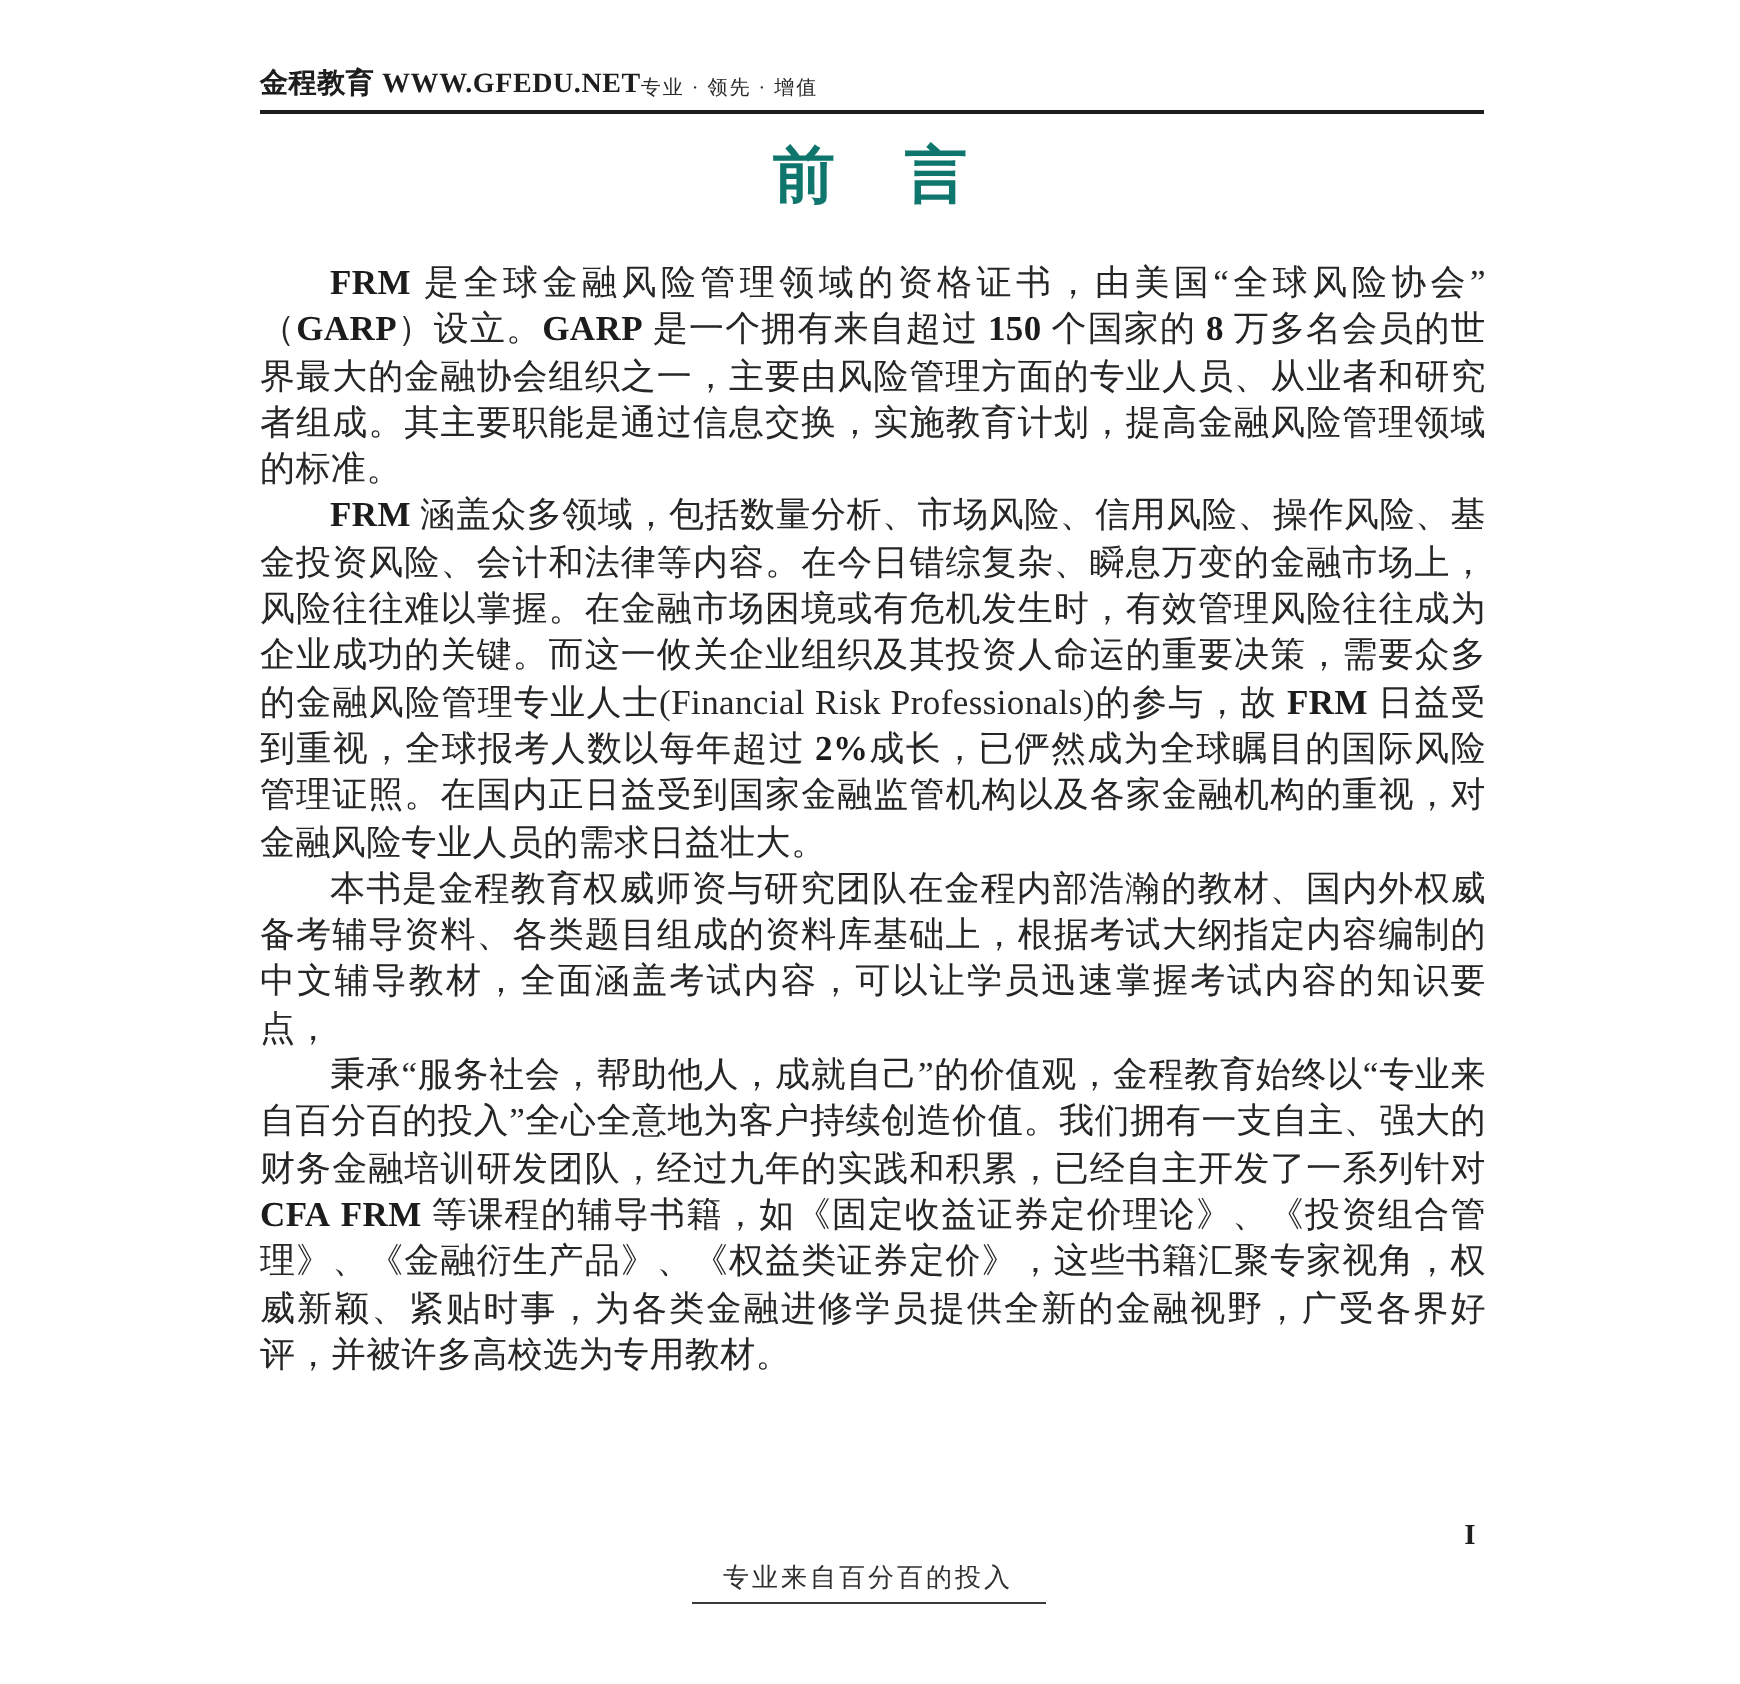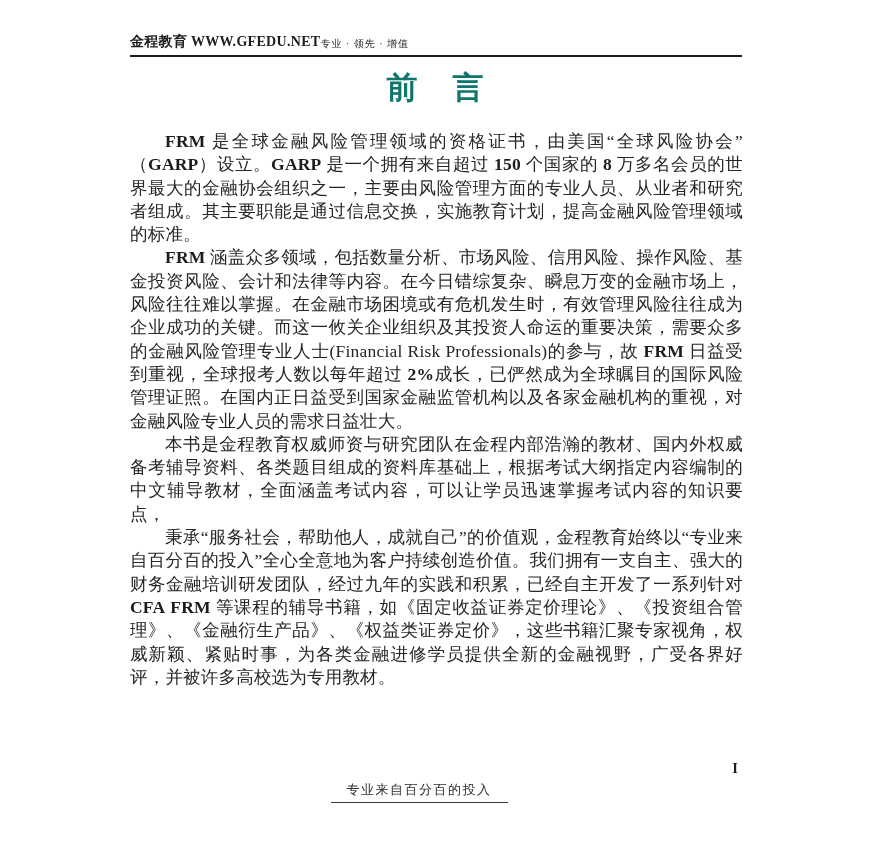--- a/index.html
+++ b/index.html
@@ -45,21 +45,21 @@
     line-height: 23.3px;
     text-align: justify;
     color: #262626;
     letter-spacing: 0.2px;
   }
   .body-text p { text-indent: 2em; margin: 0; }
   .body-text b { font-weight: bold; color: #1c1c1c; }
   
   .footer {
     position: absolute;
-    left: 113px; top: 780px; width: 612px;
+    left: 128px; top: 780px; width: 612px;
     text-align: center;
   }
   .footer .motto {
     display: inline-block;
     font-size: 13px; color: #303030;
     letter-spacing: 1.5px;
     border-bottom: 1.6px solid #3a3a3a;
     padding: 0 16px 3px 16px;
   }
   .pagenum {

